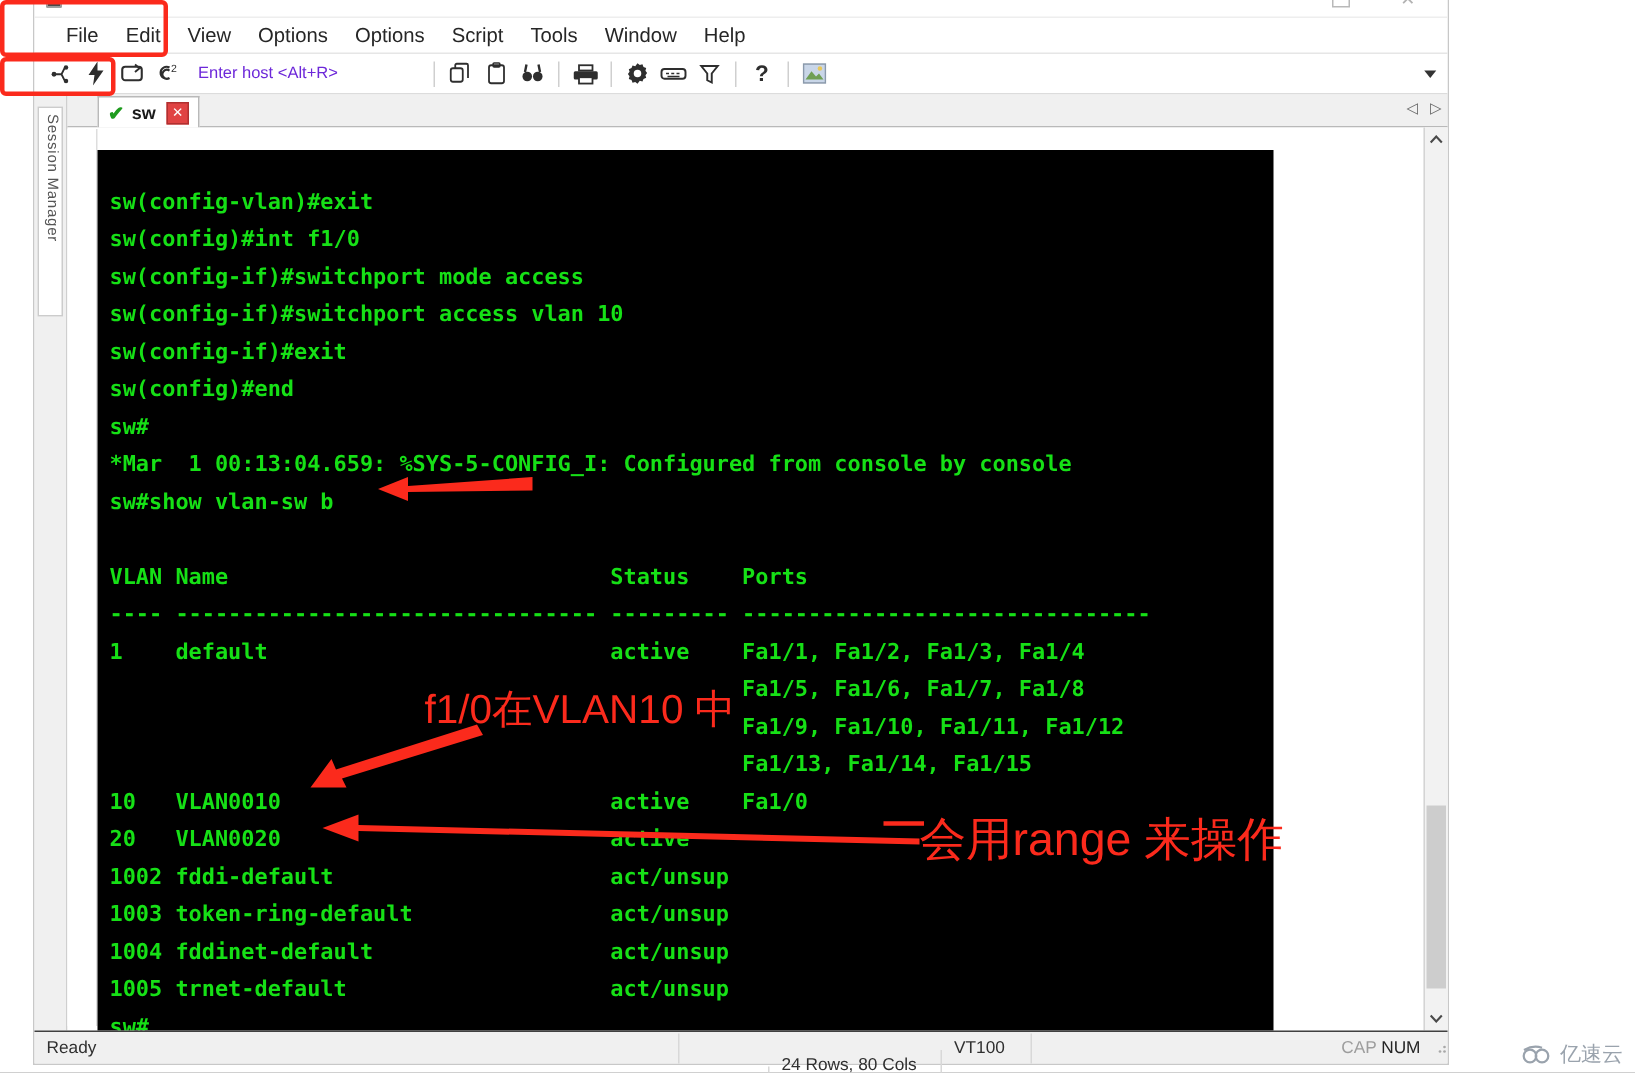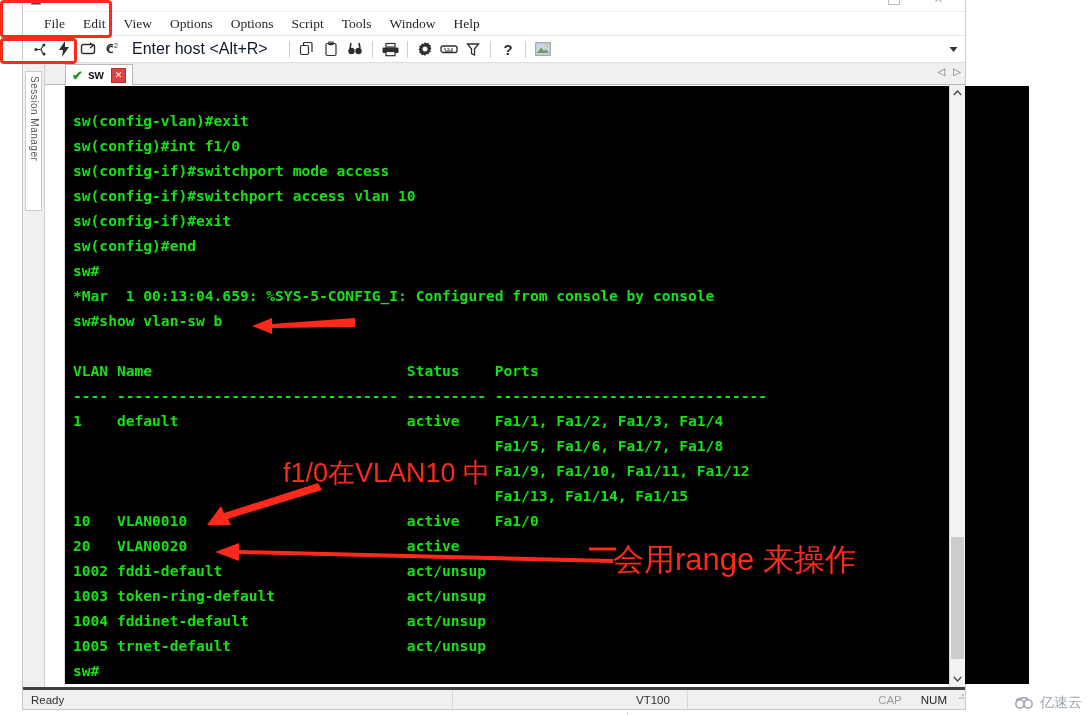--- a/index.html
+++ b/index.html
@@ -62,21 +62,20 @@
 
   
   .menubar {
     position: absolute; left: 0; top: 12px;
     width: 100%; height: 24px;
     background: #ffffff;
     display: flex; align-items: center;
     padding-left: 12px;
     box-sizing: border-box;
     border-bottom: 1px solid #e6e6e6;
-    font-family: Liberation Serif, serif;
   }
   .menu-item {
     font-size: 13.5px; color: #262626;
     padding: 2px 9px; cursor: default;
     white-space: nowrap;
   }
 
   
   .toolbar {
     position: absolute; left: 0; top: 36px;
@@ -93,21 +92,21 @@
     color: #2e2e2e;
   }
   .tb-sep {
     width: 1px; height: 17px; background: #cfcfcf; margin: 0 5px;
   }
   .tb-hostbox {
     flex: 0 0 auto;
     width: 160px; height: 22px;
     display: flex; align-items: center;
     padding-left: 8px;
-    font-size: 16px; color: #0f172a;
+    font-size: 11px; color: #6d28d9;
     box-sizing: border-box;
   }
   .tb-drop {
     position: absolute; right: 6px; top: 7px;
     width: 12px; height: 12px;
     display: flex; align-items: center; justify-content: center;
     color: #333; font-size: 9px;
   }
 
   
@@ -178,22 +177,22 @@
   }
 
   
   .term-wrap {
     position: absolute; left: 22px; top: 85px;
     width: 920px; height: 602px;
     background: #ffffff;
     box-sizing: border-box;
   }
   .term {
-    position: absolute; left: 20px; top: 1px;
-    width: 964px; height: 598px;
+    position: absolute; left: 20px; top: 15px;
+    width: 784px; height: 598px;
     background: #000000;
     overflow: hidden;
     text-decoration: underline;
   }
   .term-text {
     position: absolute;
     left: 8px; top: 22px;
     font-family: "DejaVu Sans Mono", "Liberation Mono", monospace;
     font-size: 14.6px;
     line-height: 25px;
@@ -231,39 +230,39 @@
     position: absolute; left: 1px; width: 13px;
     top: 452px; height: 122px;
     background: #cdcdcd;
   }
 
   
   .statusbar {
     position: absolute; left: 0; bottom: 0;
     width: 100%; height: 22px;
     background: #f0f0f0;
-    border-top: 3px solid #404040;
-    box-sizing: border-box;
-    display: flex; align-items: flex-start;
+    border-top: 1px solid #404040;
+    box-sizing: border-box;
+    display: flex; align-items: center;
     font-size: 11.5px; color: #303030;
   }
   .sb-cell {
     height: 20px; display: flex; align-items: center;
     padding: 0 8px;
     border-right: 1px solid #d8d8d8;
     box-sizing: border-box;
     white-space: nowrap;
   }
   .sb-ready { width: 430px; border-right: 1px solid #d8d8d8; }
   .sb-telnet { width: 185px; justify-content: flex-start; }
   .sb-pos { width: 60px; justify-content: flex-end; margin-top: 44px; }
   .sb-rows { width: 115px; margin-top: 22px; }
   .sb-term { width: 60px; }
   .sb-spacer { flex: 1; border-right: none; }
-  .sb-cap { color: #9d9d9d; padding-right: 19px; }
+  .sb-cap { color: #9d9d9d; padding-right: 3px; }
   .sb-num { color: #242424; }
   .sb-grip {
     width: 14px; display: flex; align-items: flex-end; justify-content: flex-end;
     color: #a8a8a8; font-size: 9px; padding-bottom: 2px;
   }
 
   
   .anno { position: absolute; pointer-events: none; }
   .anno-text {
     color: #fb2a1c;

